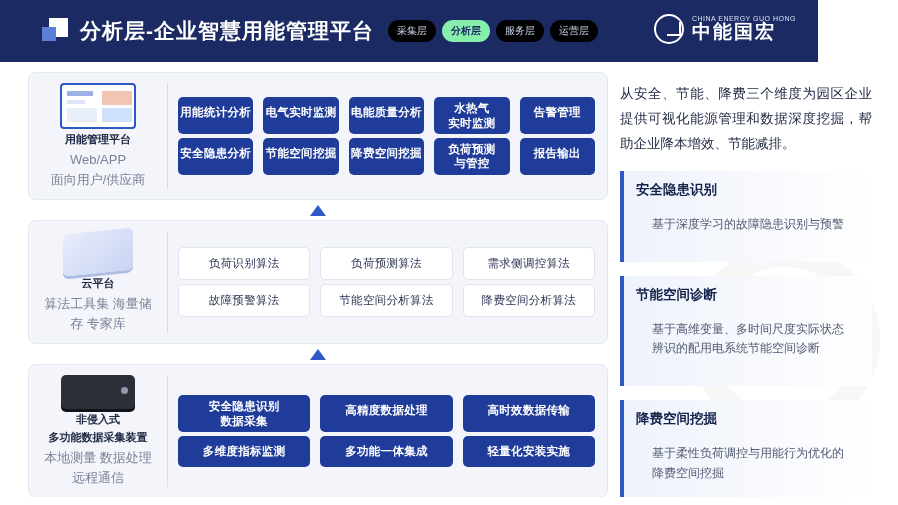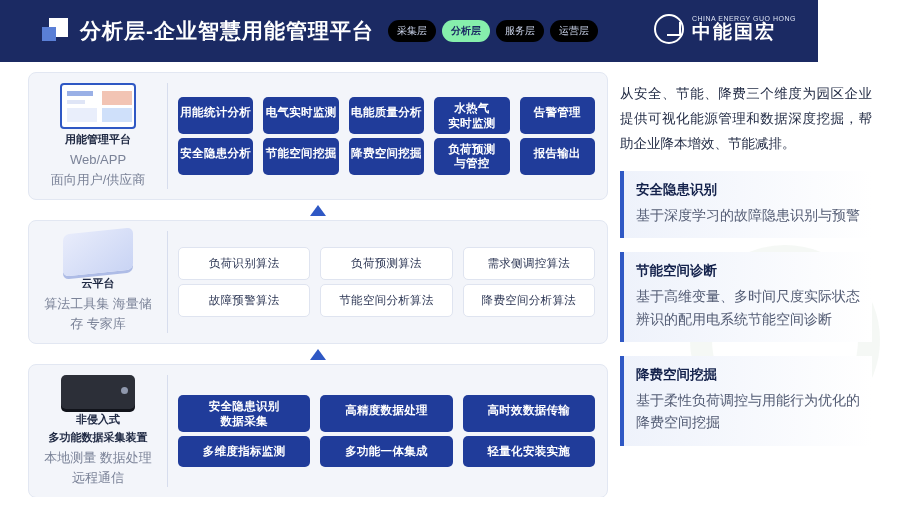--- a/index.html
+++ b/index.html
@@ -118,21 +118,21 @@
 
   
   .right-col { position:absolute; left:620px; top:82px; width:252px; }
   .intro { font-size:13.5px; color:#232c45; line-height:1.85; text-align:justify; }
   .card {
     margin-top:14px; border-left:4px solid #2f58c4;
     background:linear-gradient(90deg,#eef2fb 0%, #ffffff 100%);
     padding:10px 12px 12px 12px;
   }
   .card h4 { margin:0 0 5px 0; font-size:13.5px; color:#14224c; font-weight:bold; }
-  .card p { margin:0; font-size:14px; color:#525b73; line-height:1.6; }
+  .card p { margin:16px; font-size:12px; color:#525b73; line-height:1.6; }
 
   
   .wm { position:absolute; left:690px; top:245px; width:190px; height:190px; border-radius:50%;
         border:22px solid rgba(226,236,226,.35); pointer-events:none; }
   .footer-line { position:absolute; left:0; bottom:0; width:898px; height:8px; background:#ffffff; }
 </style>
 </head>
 <body>
 
 <div class="header">

